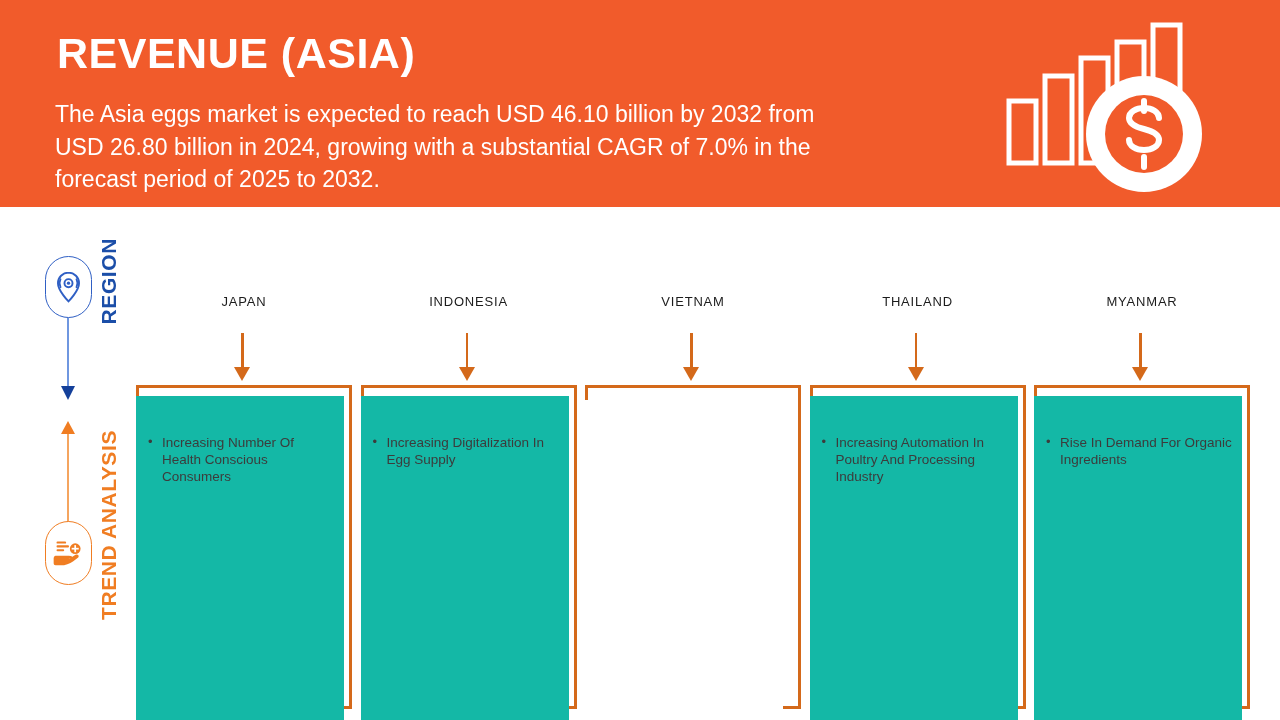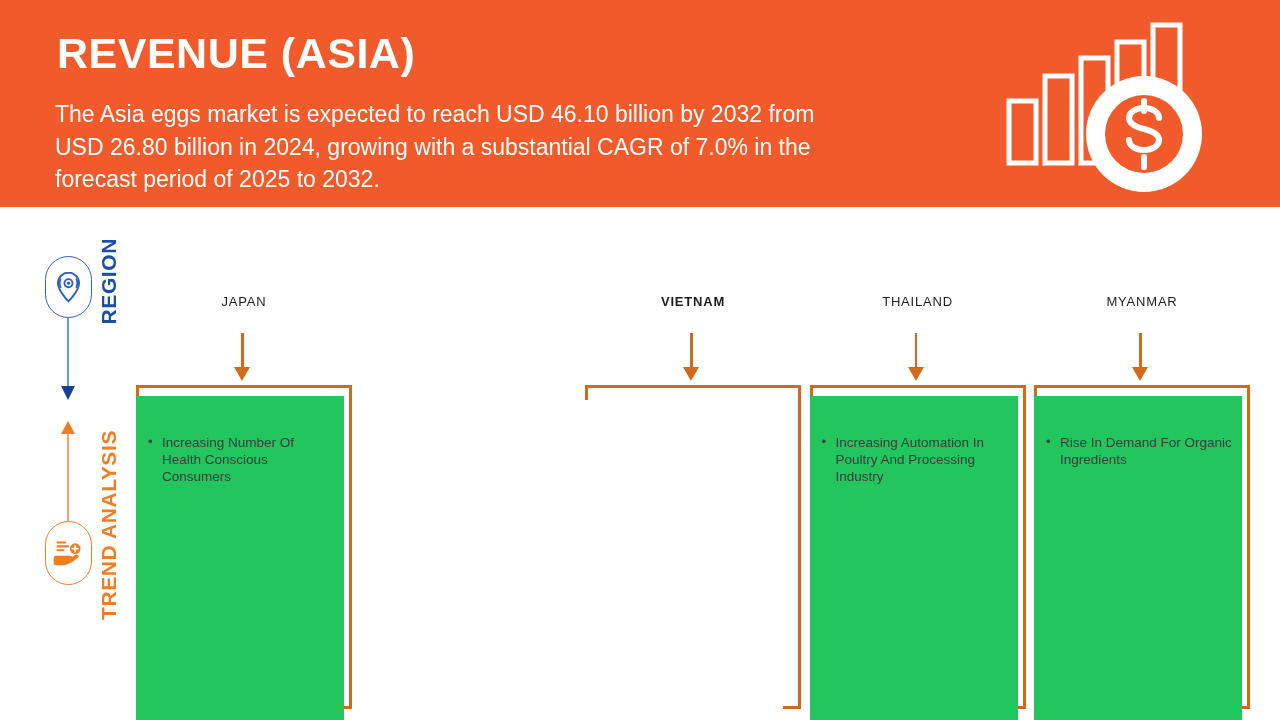--- a/index.html
+++ b/index.html
@@ -194,21 +194,21 @@
     height: 3px;
     background: #d4691a;
   }
 
   .card {
     position: absolute;
     top: 396px;
     left: 0;
     width: 208px;
     height: 324px;
-    background: #22c55e;
+    background: #14b8a6;
   }
   .card-list {
     margin: 0;
     padding: 38px 10px 0 26px;
     list-style: none;
   }
   .card-list li {
     position: relative;
     font-size: 13.5px;
     line-height: 17px;
@@ -292,21 +292,34 @@
       <div class="col-arrow-head"></div>
       <div class="bracket"></div>
       <div class="bracket-left-stub"></div>
       <div class="bracket-bottom-stub"></div>
       <div class="card">
         <ul class="card-list">
           <li>Increasing Number Of Health Conscious Consumers</li>
         </ul>
       </div>
     </div>
-    <div class="column" style="left: 577px; font-weight: bold;">
+    <div class="column" style="left: 352.5px;">
+      <div class="col-header">INDONESIA</div>
+      <div class="col-arrow-line"></div>
+      <div class="col-arrow-head"></div>
+      <div class="bracket"></div>
+      <div class="bracket-left-stub"></div>
+      <div class="bracket-bottom-stub"></div>
+      <div class="card">
+        <ul class="card-list">
+          <li>Increasing Digitalization In Egg Supply</li>
+        </ul>
+      </div>
+    </div>
+    <div class="column" style="left: 577px;">
       <div class="col-header">VIETNAM</div>
       <div class="col-arrow-line"></div>
       <div class="col-arrow-head"></div>
       <div class="bracket"></div>
       <div class="bracket-left-stub"></div>
       <div class="bracket-bottom-stub"></div>
     </div>
     <div class="column" style="left: 801.5px;">
       <div class="col-header">THAILAND</div>
       <div class="col-arrow-line"></div>

